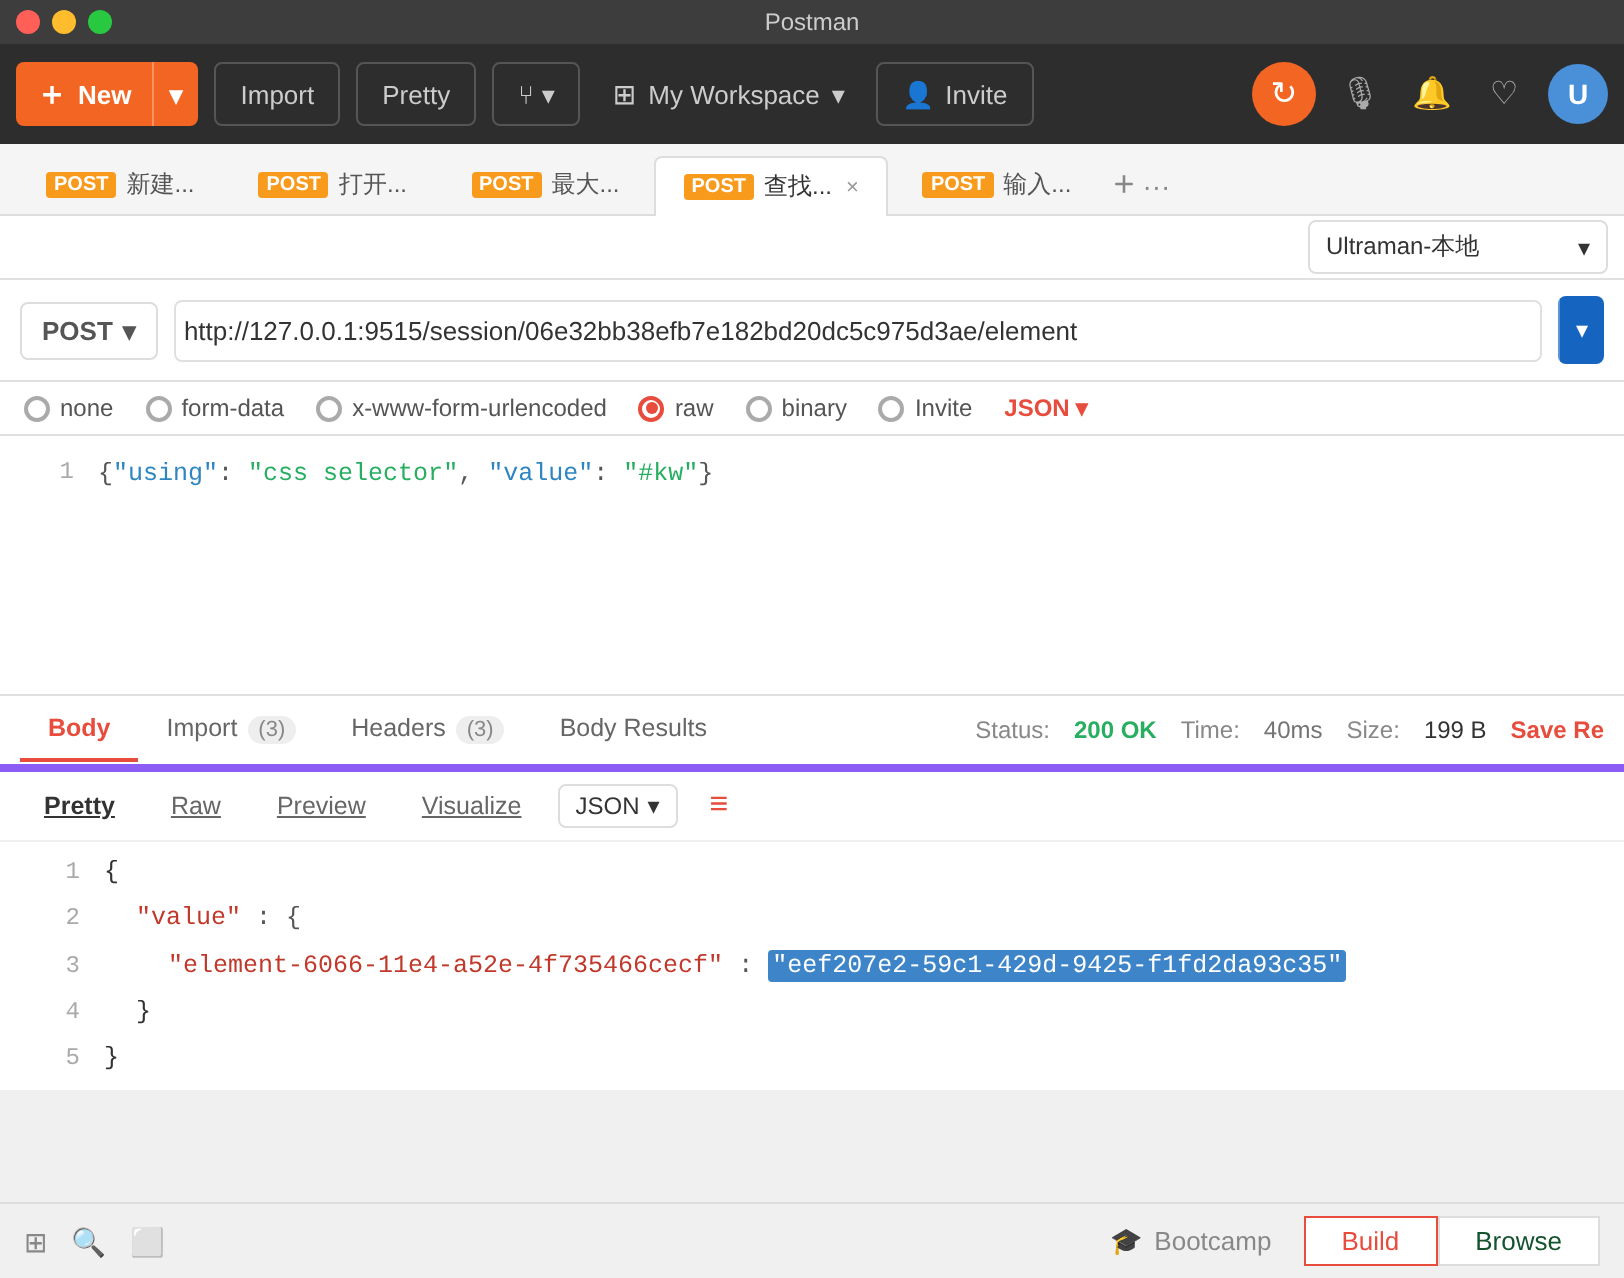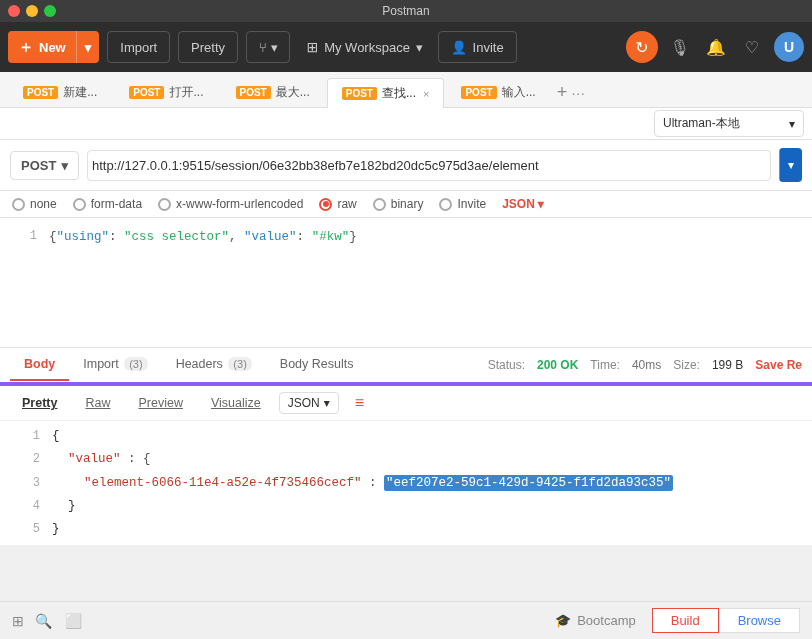--- a/index.html
+++ b/index.html
@@ -491,21 +491,21 @@
       display: flex;
       align-items: center;
       gap: 0;
     }
     .footer-btn {
       padding: 4px 18px;
       font-size: 13px;
       cursor: pointer;
       border: 1px solid #ddd;
       background: white;
-      color: #3b82f6;
+      color: #14532d;
     }
     .footer-btn.active { color: #e74c3c; border-color: #e74c3c; }
     .footer-bootcamp {
       display: flex;
       align-items: center;
       gap: 6px;
       color: #888;
       font-size: 13px;
       margin-right: 16px;
     }

